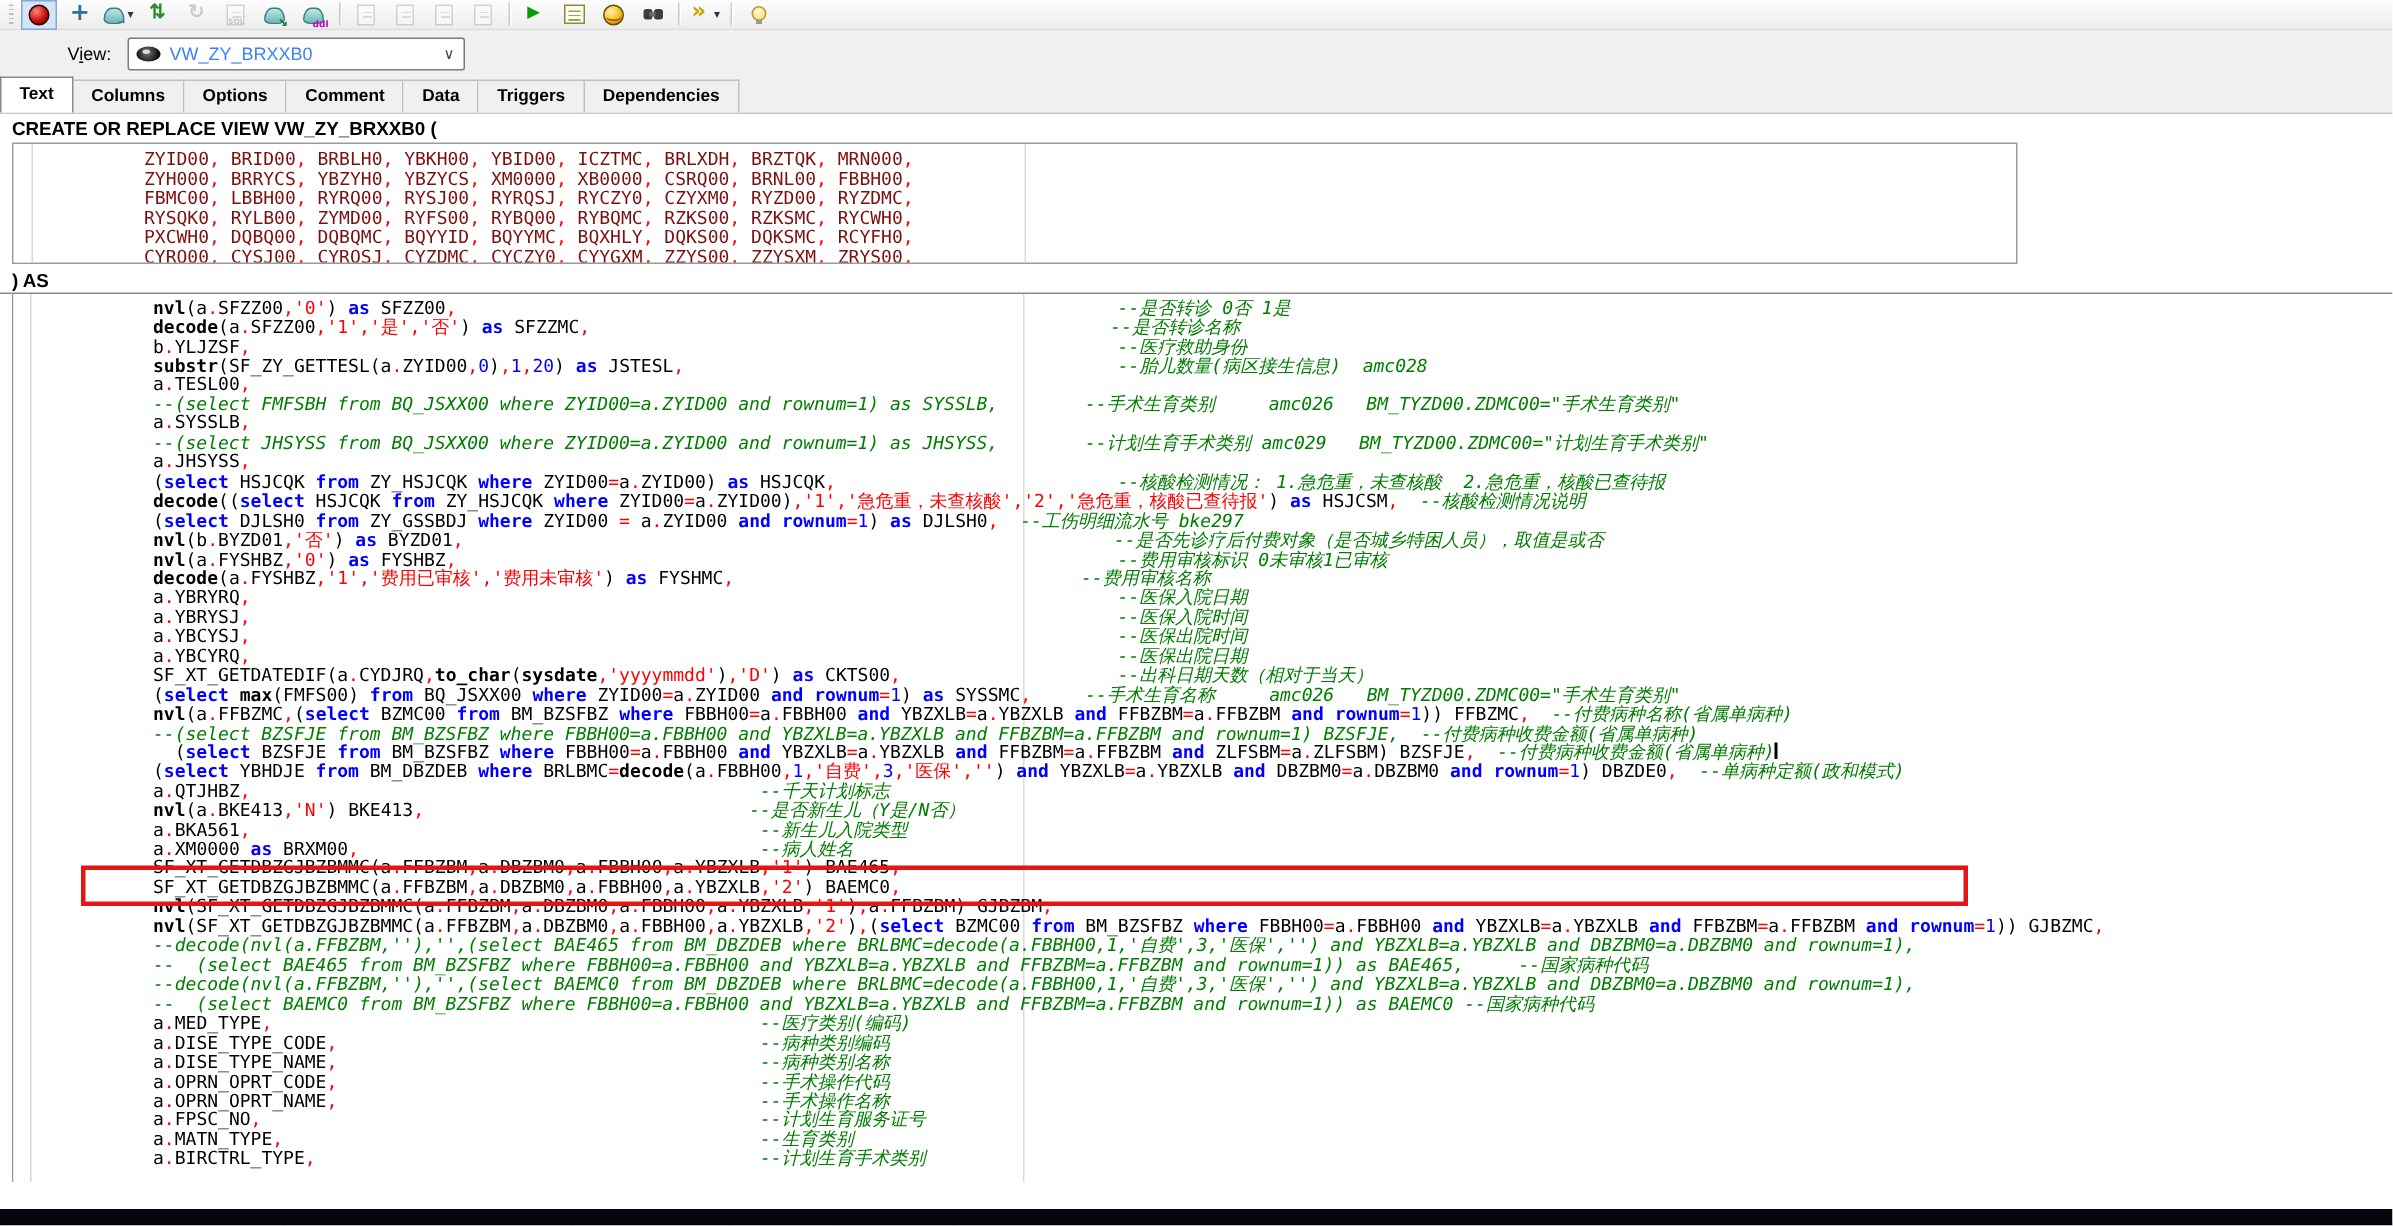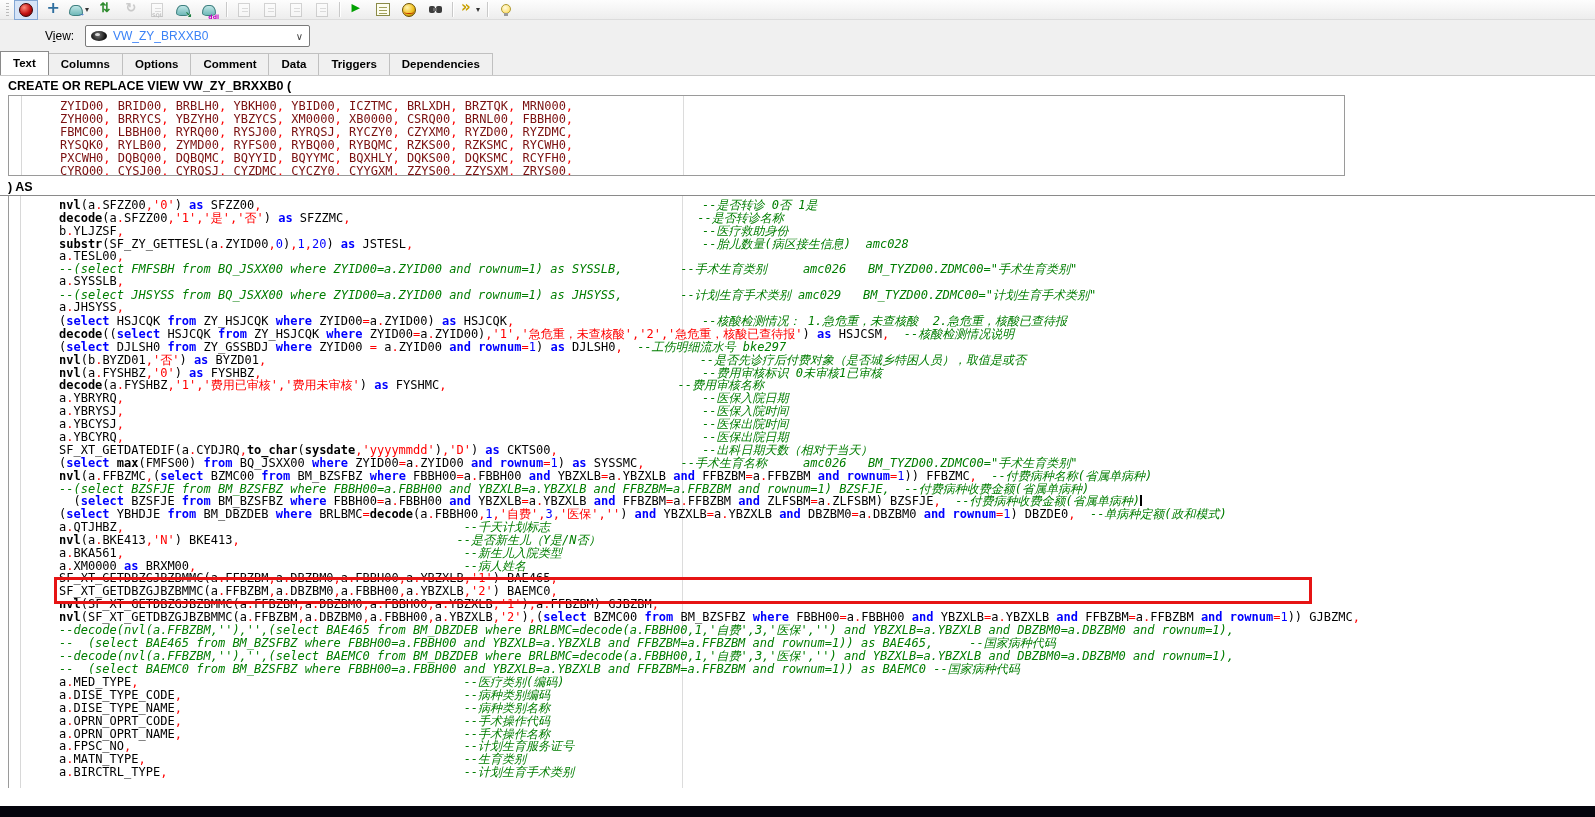--- a/index.html
+++ b/index.html
@@ -67,37 +67,37 @@
           border-bottom:1px solid #c8c8c8;display:flex;align-items:flex-end;box-sizing:border-box;}
   .tab{height:22px;line-height:21px;padding:0 12px;font-size:11.5px;color:#000;background:#f0f0f0;
        border:1px solid #c0c0c0;border-bottom:none;border-left:none;box-sizing:border-box;font-weight:bold;}
   .tab:first-child{border-left:1px solid #c0c0c0;}
   .tab.active{background:#fff;height:24px;line-height:23px;border-color:#8a8a8a;position:relative;z-index:2;}
 
   
   #content{position:absolute;left:0;top:76px;width:1595px;height:712px;background:#fff;border-radius:19px;}
   #sqlheader{position:absolute;left:8px;top:3px;font:bold 12.5px "Liberation Sans",sans-serif;color:#000;white-space:pre;}
   #colpanel{position:absolute;left:8px;top:19px;width:1337px;height:81px;background:#fff;
-            border:1px solid #9a9a9a;box-sizing:border-box;overflow:hidden;}
+            border:1px solid #9a9a9a;box-sizing:border-box;overflow:hidden;padding-left:36px;}
   #colpanel .gut{position:absolute;left:0;top:0;bottom:0;width:12px;border-right:1px solid #d8d8d8;background:#fff;}
   #colpanel .mline{position:absolute;left:674px;top:0;bottom:0;width:1px;background:#dcdcdc;}
   .colline{position:relative;white-space:pre;padding-left:51px;height:13px;line-height:13px;
            font:12px "DejaVu Sans Mono","DejaVu Sans",monospace;}
   .m{color:#7a1010;} .r2{color:#ff0000;}
   #asline{position:absolute;left:8px;top:104px;font:bold 12.5px "Liberation Sans",sans-serif;color:#000;}
 
   
   #editor{position:absolute;left:0;top:119px;width:1595px;height:593px;background:#fff;
           border-top:1px solid #8a8a8a;box-sizing:border-box;overflow:hidden;}
   #editor .lborder{position:absolute;left:8px;top:0;bottom:0;width:1px;background:#9a9a9a;}
   #editor .gut{position:absolute;left:9px;top:0;bottom:0;width:11px;background:#fff;border-right:1px solid #d8d8d8;}
   #editor .mline{position:absolute;left:682px;top:0;bottom:0;width:1px;background:#dcdcdc;}
   #code{position:absolute;left:0;top:1px;right:0;}
   .codeline{white-space:pre;padding-left:59px;height:12.9px;line-height:12.9px;
-            font:12px "DejaVu Sans Mono","DejaVu Sans",monospace;color:#000;}
+            font:12px "DejaVu Sans Mono","DejaVu Sans",monospace;color:#000;margin-left:43px;}
   .k{color:#0000ff;font-weight:bold;}          
   .f{color:#000;font-weight:bold;}             
   .s{color:#ff0000;}                           
   .r{color:#ff0000;}                           
   .n{color:#0000ff;}                           
   .c{color:#007d00;font-style:italic;}         
   .t{color:#000;}
   #hlbox{position:absolute;left:54px;top:381px;width:1258px;height:27px;
          border:3px solid #e61414;box-sizing:border-box;pointer-events:none;}
   .textcaret{display:inline-block;width:2px;height:11px;background:#000;vertical-align:-1px;}

